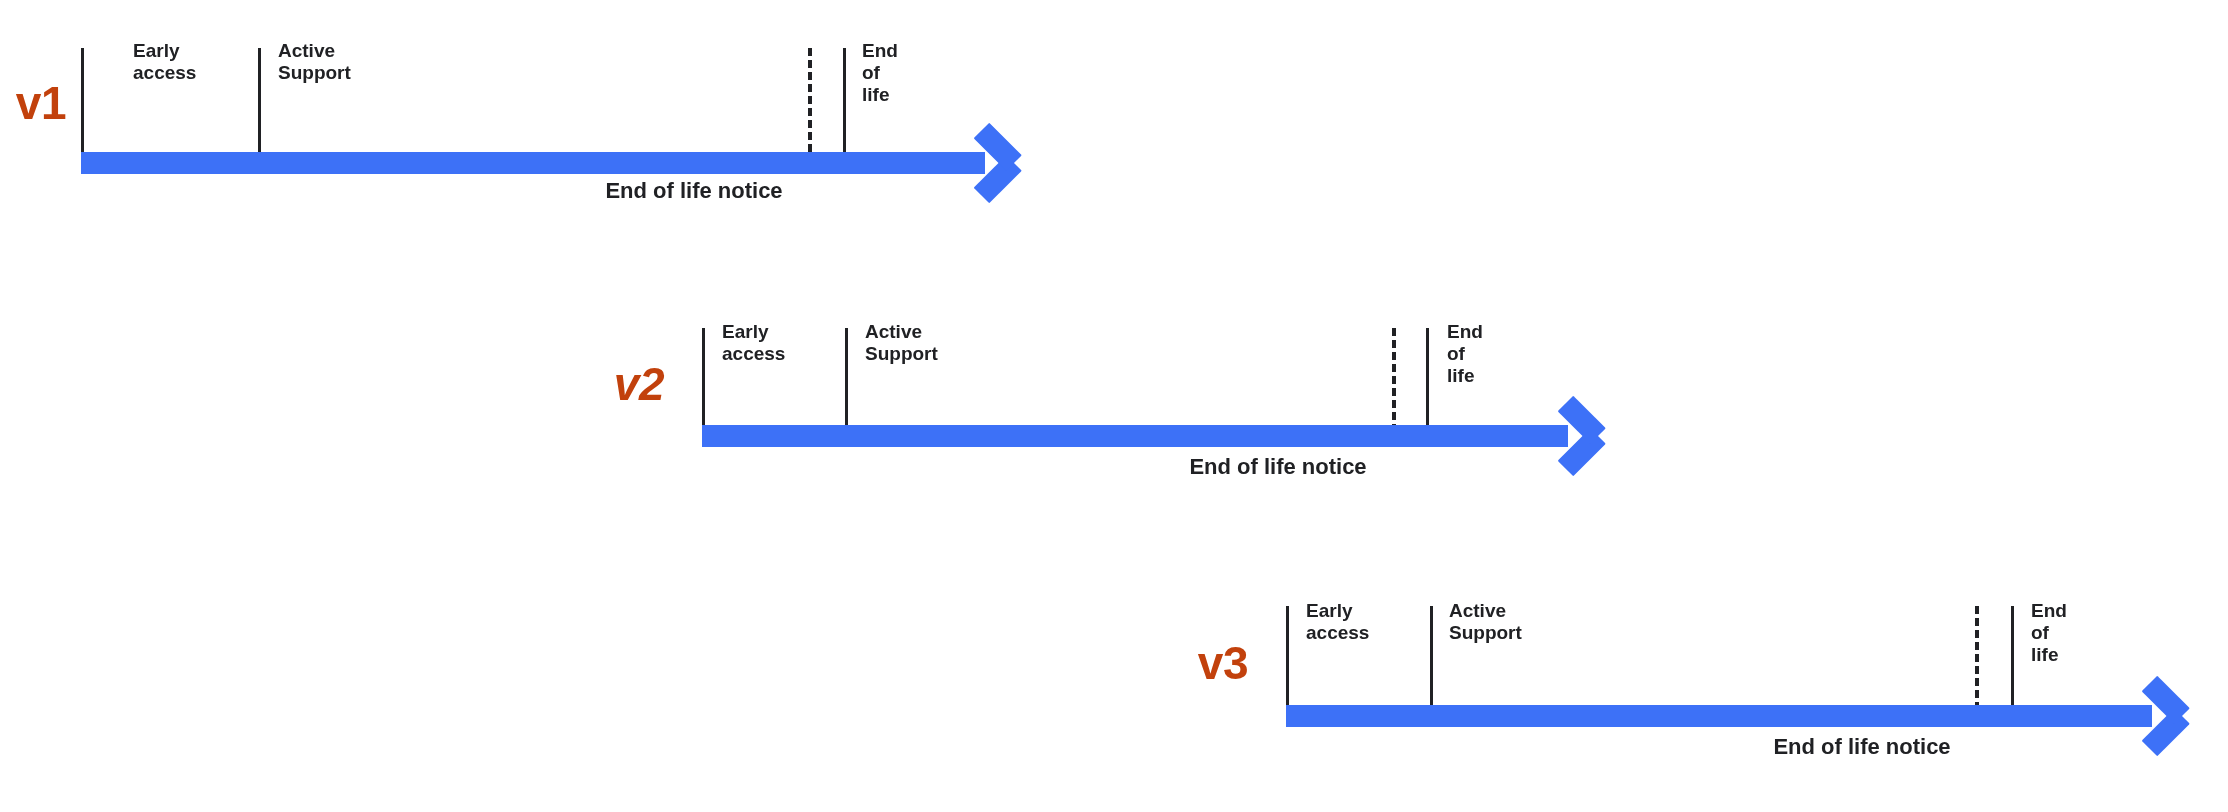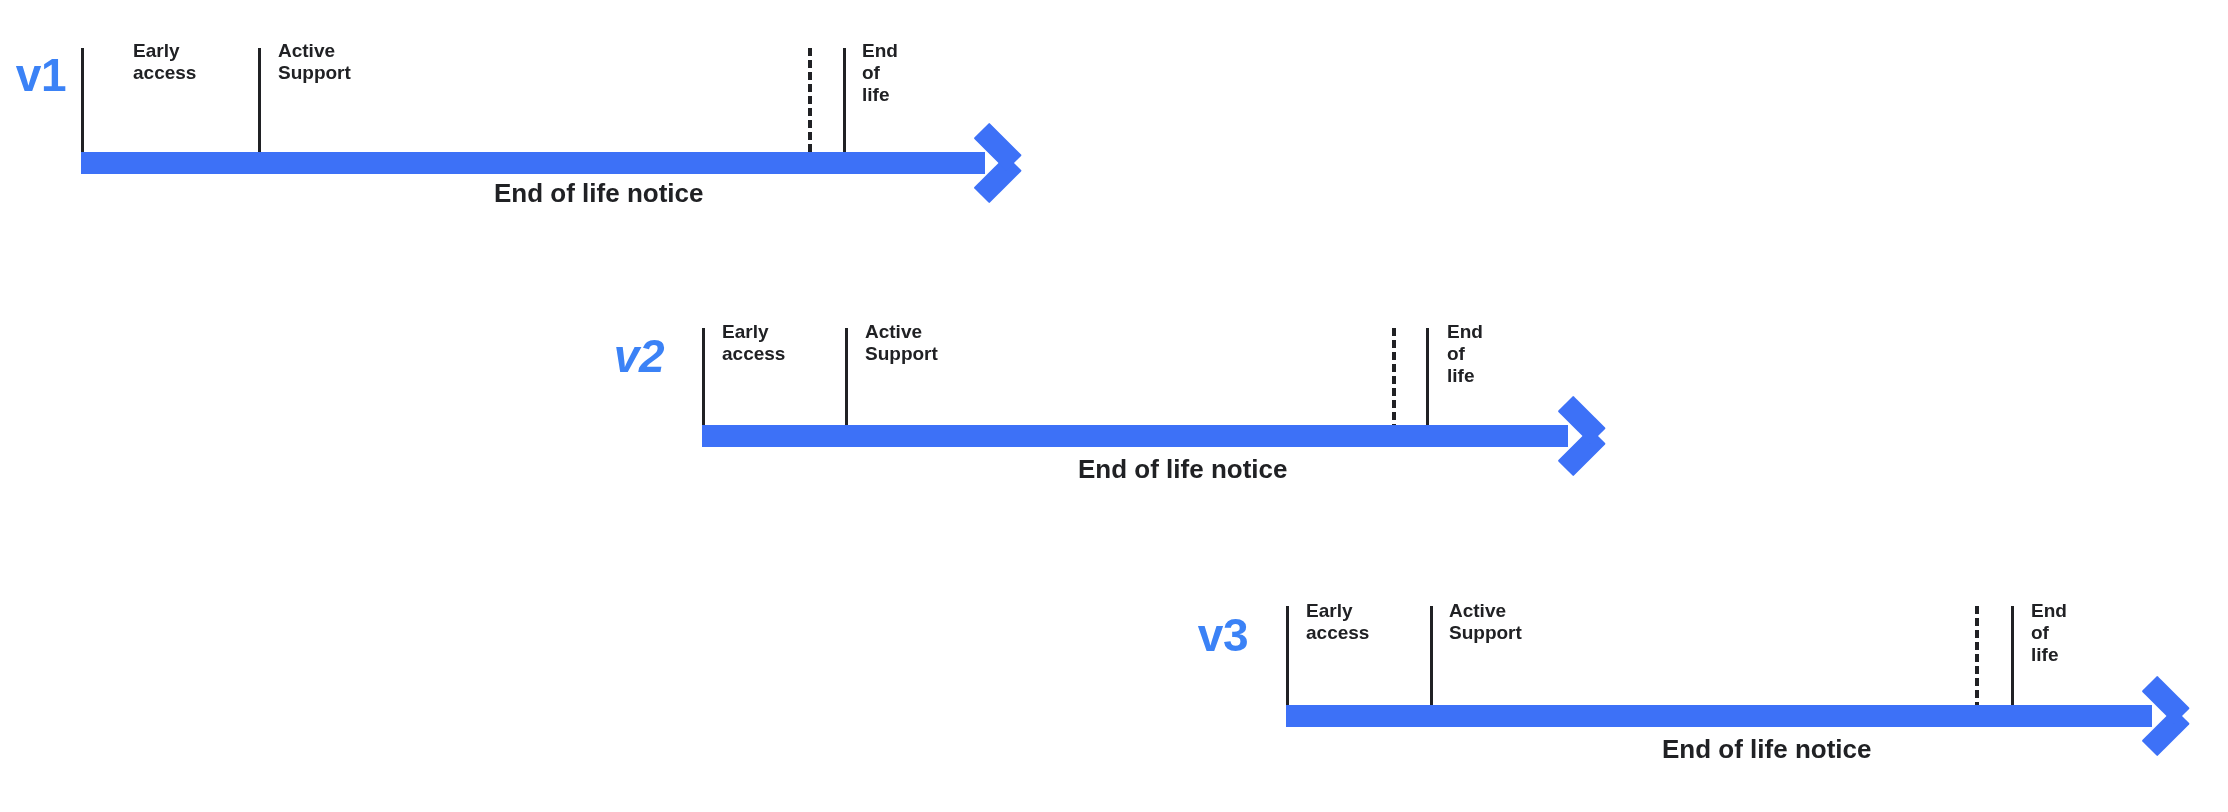--- a/index.html
+++ b/index.html
@@ -23,25 +23,26 @@
     position: absolute;
     left: 0;
     top: 0;
   }
 
   
   .version-label {
     position: absolute;
     font-size: 46px;
     font-weight: 700;
-    color: #3b82f6;
+    color: #c2410c;
     letter-spacing: -0.5px;
     line-height: 1;
     white-space: nowrap;
     text-align: right;
+    margin-top: 28px;
   }
 
   
   .tick-solid {
     position: absolute;
     width: 3px;
     background: #202124;
   }
 
   
@@ -92,25 +93,25 @@
   .arrow-head::after {
     transform-origin: 100% 50%;
     transform: rotate(45deg);
     left: -46px;
     top: -11px;
   }
 
   
   .notice-label {
     position: absolute;
-    font-size: 26px;
+    font-size: 22px;
     font-weight: 700;
     color: #202124;
     white-space: nowrap;
-    text-align: left;
+    text-align: center;
   }
 </style>
 </head>
 <body>
 
 <div id="canvas">
 
   <div class="timeline-row">
     <div class="version-label" style="left:14px;top:52px;width:52px;">v1</div>
 

